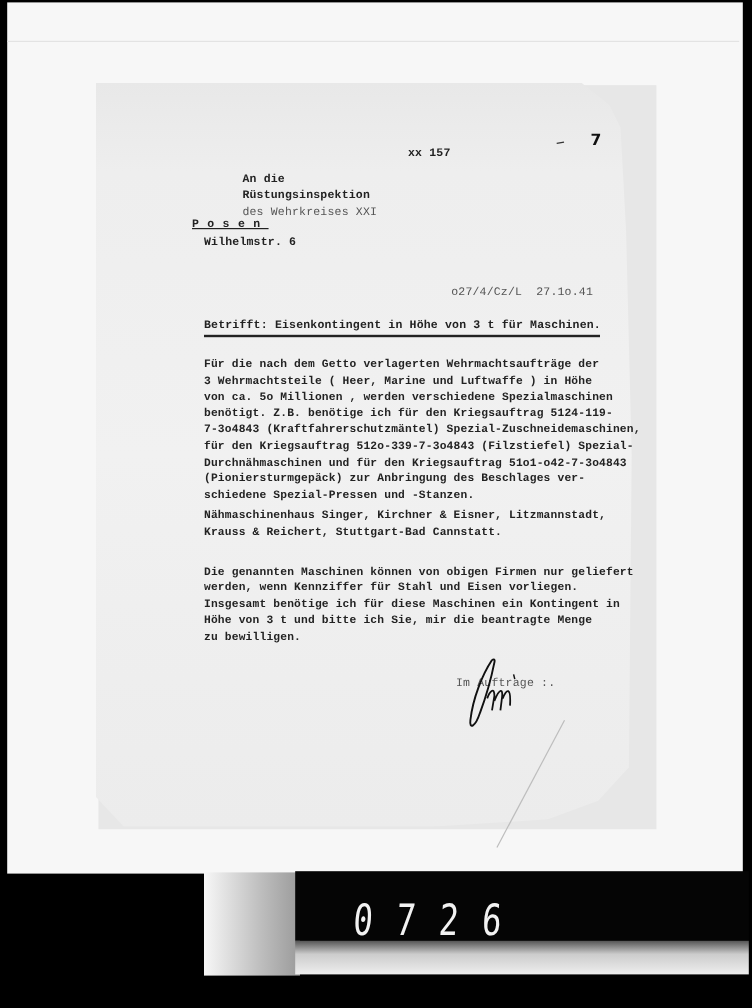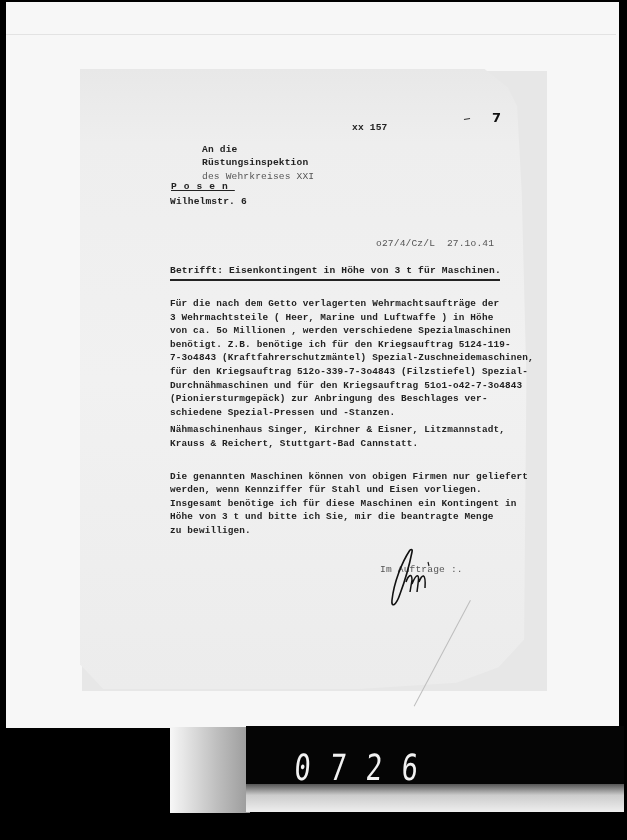--- a/index.html
+++ b/index.html
@@ -5,25 +5,25 @@
   html, body { margin:0; padding:0; }
   body { width:627px; height:840px; background:#000; position:relative; overflow:hidden; font-family:"Liberation Mono", monospace; }
   .film { position:absolute; left:6px; top:2px; width:613px; height:726px; background:#f7f7f7; }
   .film-line { position:absolute; left:6px; top:34px; width:610px; height:1px; background:#e3e3e3; }
   .paper { position:absolute; left:80px; top:69px; width:465px; height:620px; background:linear-gradient(180deg,#e8e8e8 0%,#eeeeee 12%,#f1f1f1 50%,#ececec 100%);
     clip-path: polygon(0 0, 87% 0, 92% 3%, 94% 6%, 95% 20%, 96% 50%, 95.5% 92%, 90% 96.5%, 81% 99%, 60% 100%, 25% 100%, 5% 100%, 0 96%); }
   .paper-shadow { position:absolute; left:82px; top:71px; width:465px; height:620px; background:#cfcfcf; opacity:.4; }
   .crease { position:absolute; left:470px; top:600px; width:1px; height:120px; background:#bdbdbd; transform:rotate(28deg); transform-origin:top left; }
   .txt { position:absolute; color:#222; font-size:9.6px; line-height:13.3px; white-space:pre; letter-spacing:0.15px; font-weight:bold; }
   .light { color:#555; font-weight:normal; }
-  .ref-top { left:352px; top:121px; }
+  .ref-top { left:340px; top:121px; }
   .pencil { position:absolute; left:463px; top:109px; font-family:"DejaVu Serif", serif; font-size:15px; color:#333; transform:rotate(-10deg); }
   .pencil7 { position:absolute; left:492px; top:110px; font-size:13px; color:#111; font-family:"DejaVu Sans", sans-serif; font-weight:bold; }
   .addr { left:170px; top:143px;margin-left:32px; }
-  .city { left:171px; top:180px; text-decoration:underline; letter-spacing:7px; }
+  .city { left:160px; top:180px; text-decoration:underline; letter-spacing:7px; }
   .street { left:170px; top:195px; }
   .refline { left:376px; top:237px; }
   .subject { left:170px; top:264px; }
   .subj-rule { position:absolute; left:170px; top:279px; width:330px; height:2px; background:#222; }
   .body { left:170px; top:297px; font-size:9.4px; line-height:13.6px; }
   .closing { left:380px; top:563px; }
   .sig { position:absolute; left:388px; top:548px; width:50px; height:62px; }
   .counter-shadow { position:absolute; left:170px; top:727px; width:80px; height:86px; background:linear-gradient(90deg,#f7f7f7,#bdbdbd 60%,#9a9a9a); }
   .counter { position:absolute; left:246px; top:726px; width:378px; height:58px; background:#050505; }
   .counter-strip { position:absolute; left:246px; top:784px; width:378px; height:28px; background:linear-gradient(180deg,#555,#ccc 40%,#eee); }

